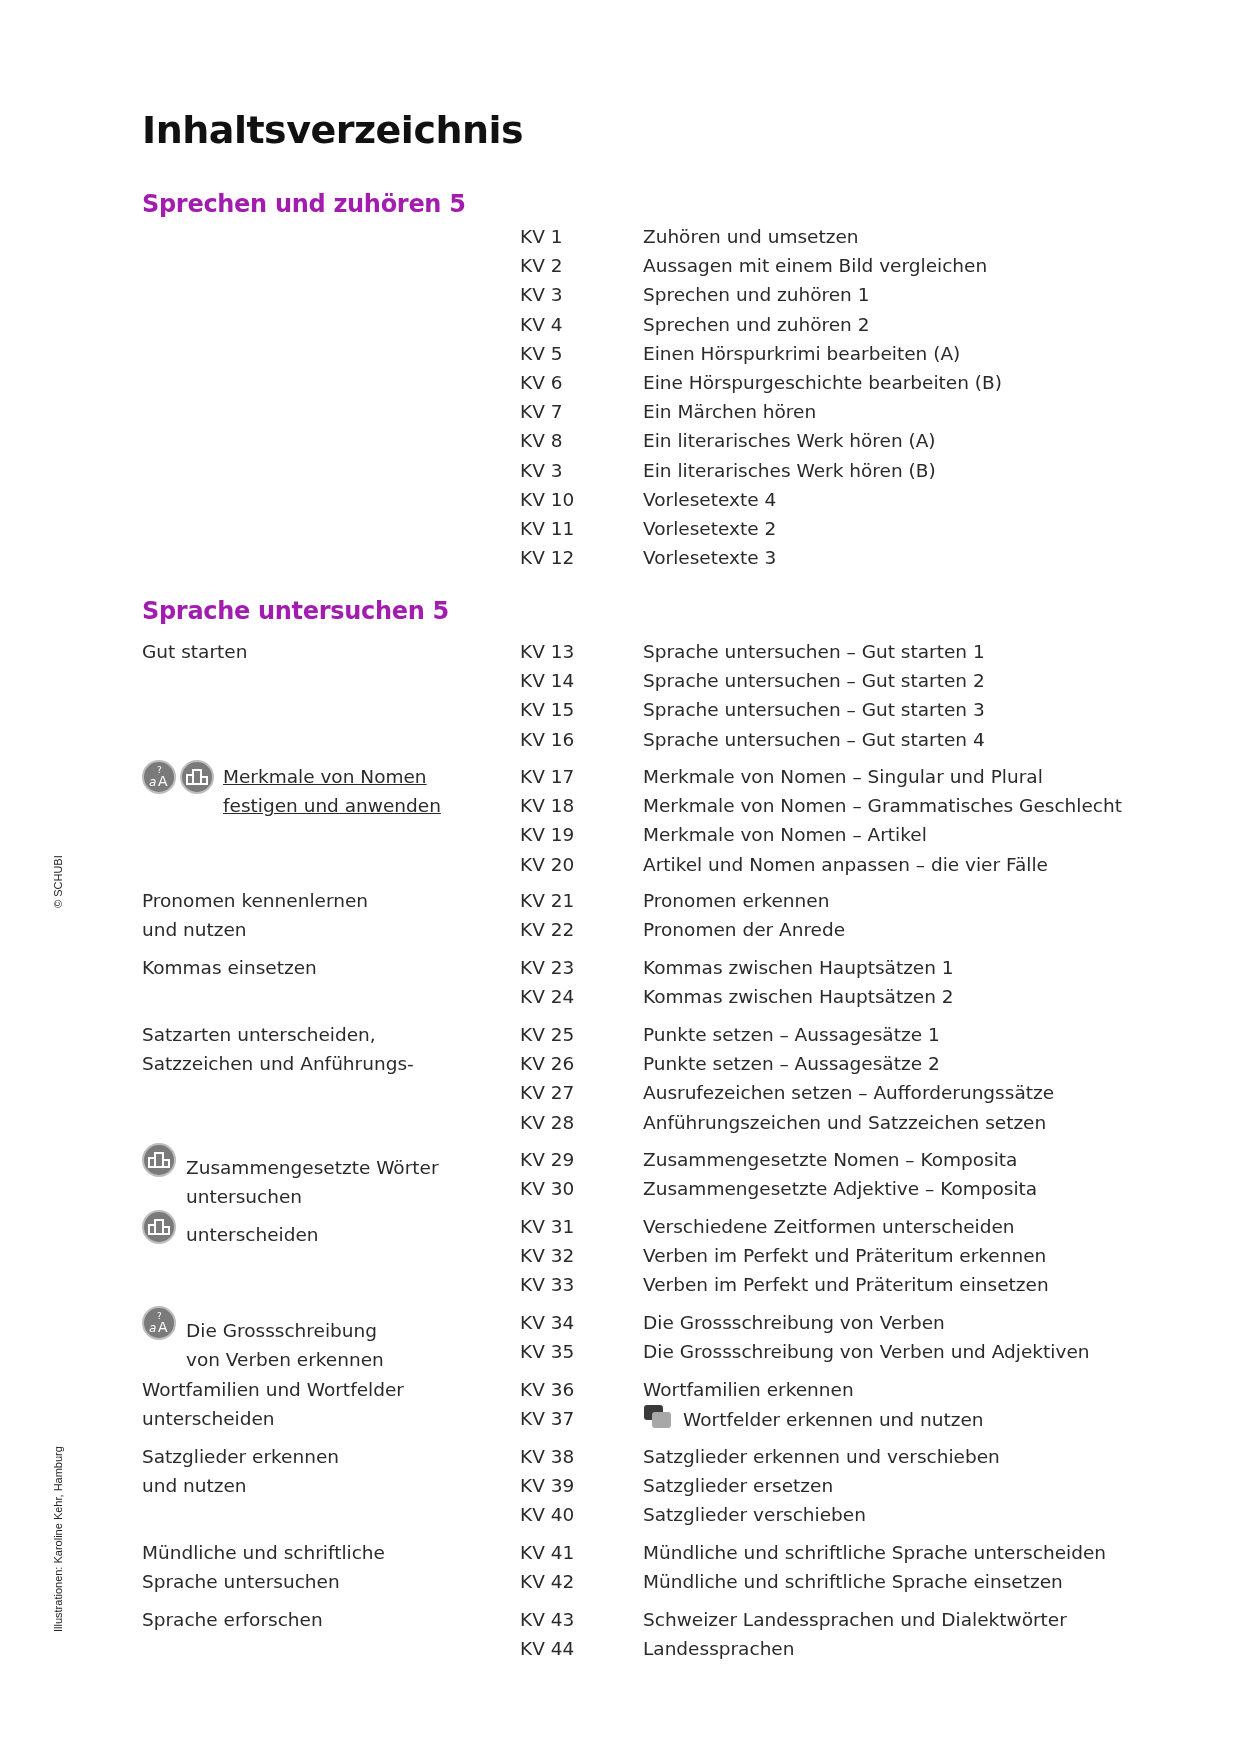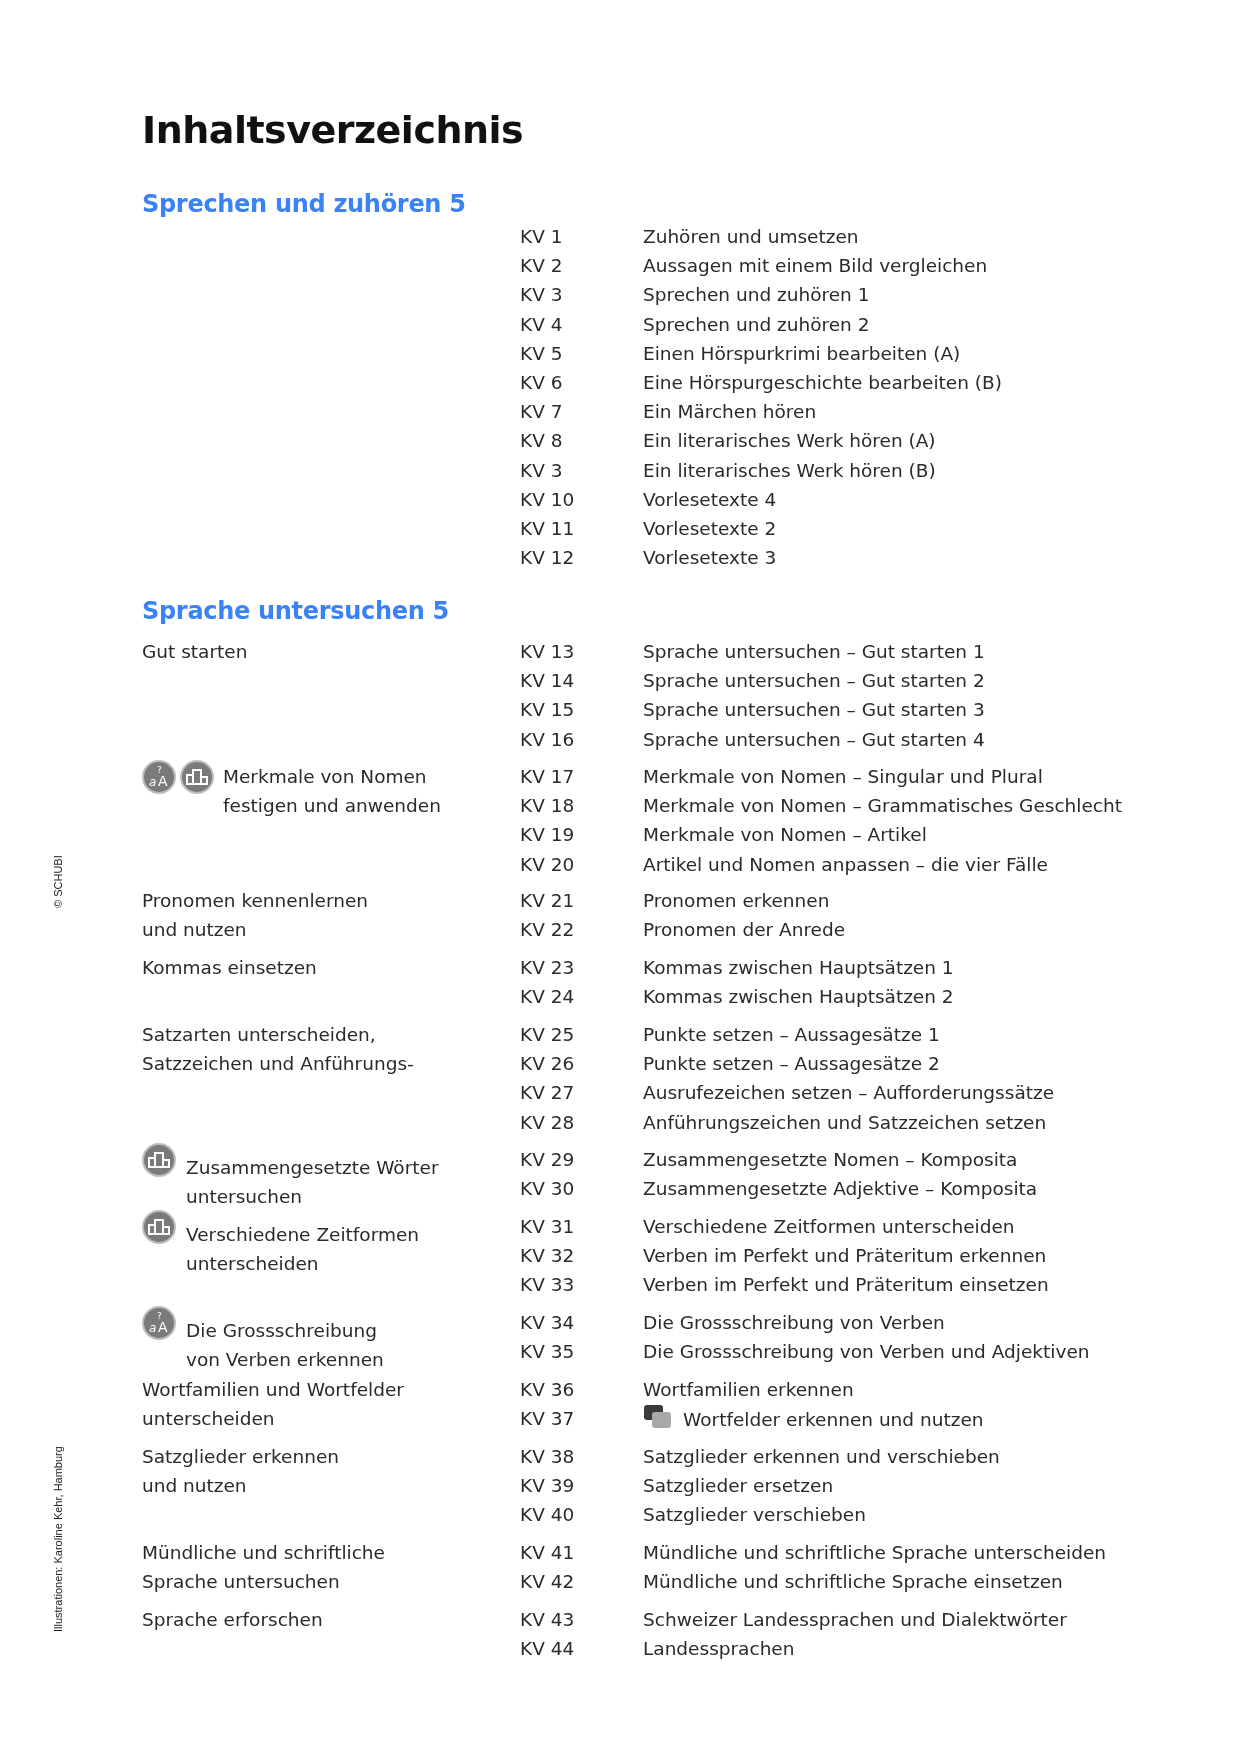--- a/index.html
+++ b/index.html
@@ -8,30 +8,30 @@
       font-family: "DejaVu Sans", sans-serif; color: #1c1c1c;
     }
     .page { position: absolute; left: 0; top: 0; width: 1085px; height: 1754px; }
     .title {
       position: absolute; left: 142px; top: 108px;
       font-size: 38px; font-weight: bold; letter-spacing: -0.5px; color: #111;
       margin: 0;
     }
     .section-title {
       position: absolute; left: 142px;
-      font-size: 24px; font-weight: bold; color: #3b82f6; margin: 0; letter-spacing: -0.3px;
+      font-size: 24px; font-weight: bold; color: #a21caf; margin: 0; letter-spacing: -0.3px;
     }
     .group { position: absolute; left: 142px; width: 1000px; }
     .topic {
       position: absolute; left: 0; top: 0; width: 380px;
       font-size: 18.5px; line-height: 29px; color: #2a2a2a;
     }
     .topic .icons { position: absolute; left: 0; top: -2px; display: flex; gap: 4px; }
     .topic.with-icon-1 .topic-text { padding-left: 44px; margin-top: 8px; }
-    .topic.with-icon-2 .topic-text { padding-left: 81px; }
+    .topic.with-icon-2 .topic-text { padding-left: 81px; text-decoration: underline; }
     .topic-line { display: block; white-space: nowrap; }
     .rows { position: absolute; left: 378px; top: 0; }
     .row { height: 29.2px; line-height: 29px; font-size: 18.5px; color: #2a2a2a; white-space: nowrap; position: relative; }
     .row .kv { position: absolute; left: 0; width: 100px; }
     .row .label { position: absolute; left: 123px; }
     .row .label .inline-icon { display: inline-block; vertical-align: -4px; margin-right: 10px; }
     .badge {
       width: 34px; height: 34px; border-radius: 50%;
       background: #7a7a7a; border: 2px solid #bdbdbd; box-sizing: border-box;
       display: inline-flex; align-items: center; justify-content: center;
@@ -276,21 +276,20 @@
       <div class="icons">
         <span class="badge">
           <svg width="30" height="30" viewBox="0 0 30 30">
               <rect x="11" y="8" width="8" height="14" fill="none" stroke="#fff" stroke-width="2"></rect>
               <rect x="5" y="13" width="6" height="9" fill="none" stroke="#fff" stroke-width="2"></rect>
               <rect x="19" y="15" width="6" height="7" fill="none" stroke="#fff" stroke-width="2"></rect>
             </svg>
         </span>
       </div>
       <div class="topic-text">
-        <span class="topic-line">Verschiedene Zeitformen</span>
         <span class="topic-line">unterscheiden</span>
       </div>
     </div>
     <div class="rows">
       <div class="row">
           <span class="kv">KV 31</span>
           <span class="label">Verschiedene Zeitformen unterscheiden</span>
         </div>
       <div class="row">
           <span class="kv">KV 32</span>

